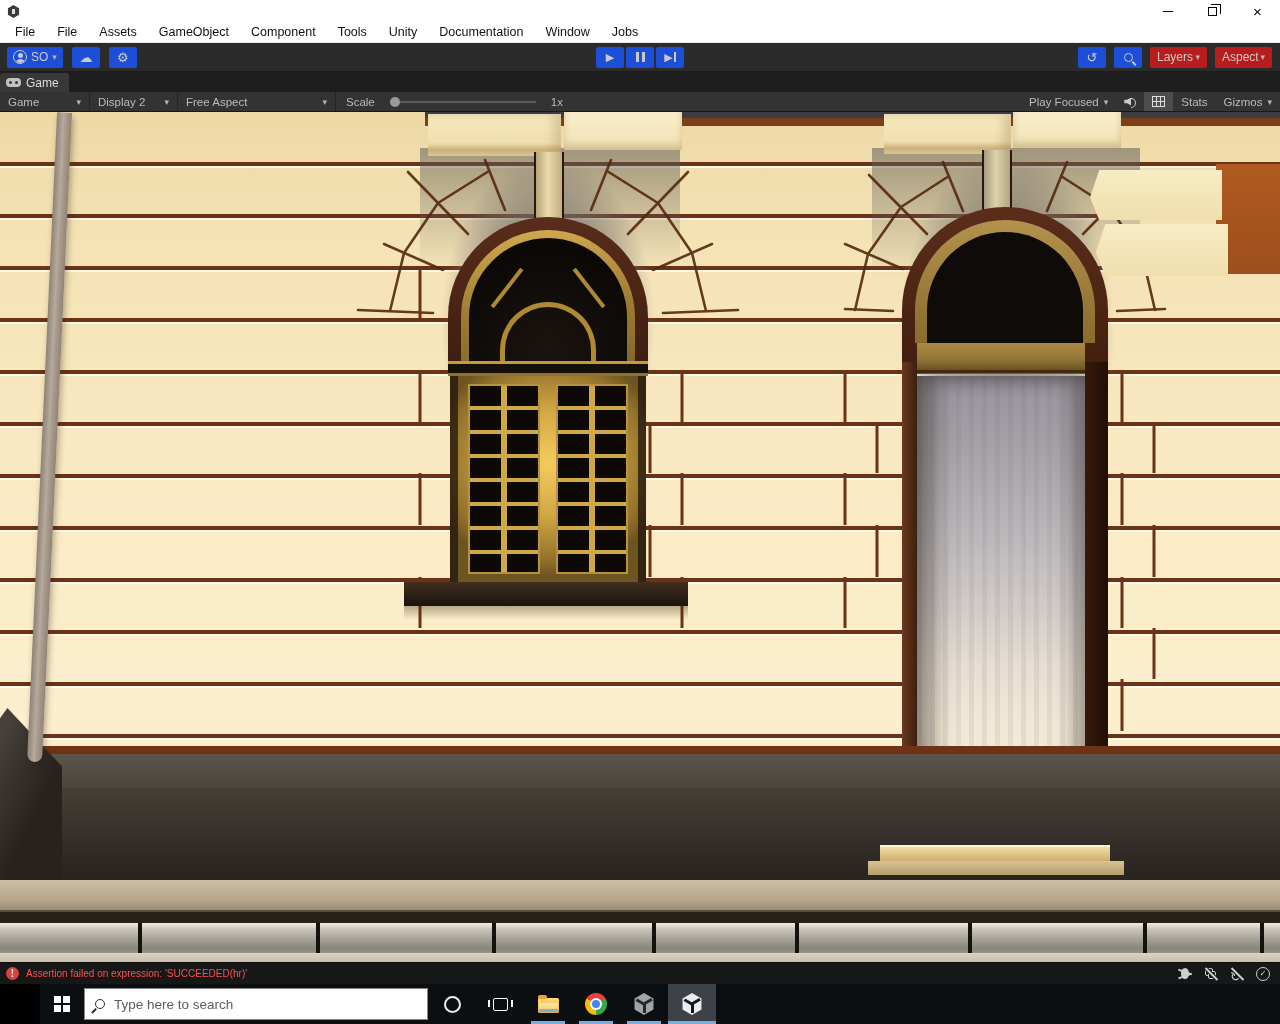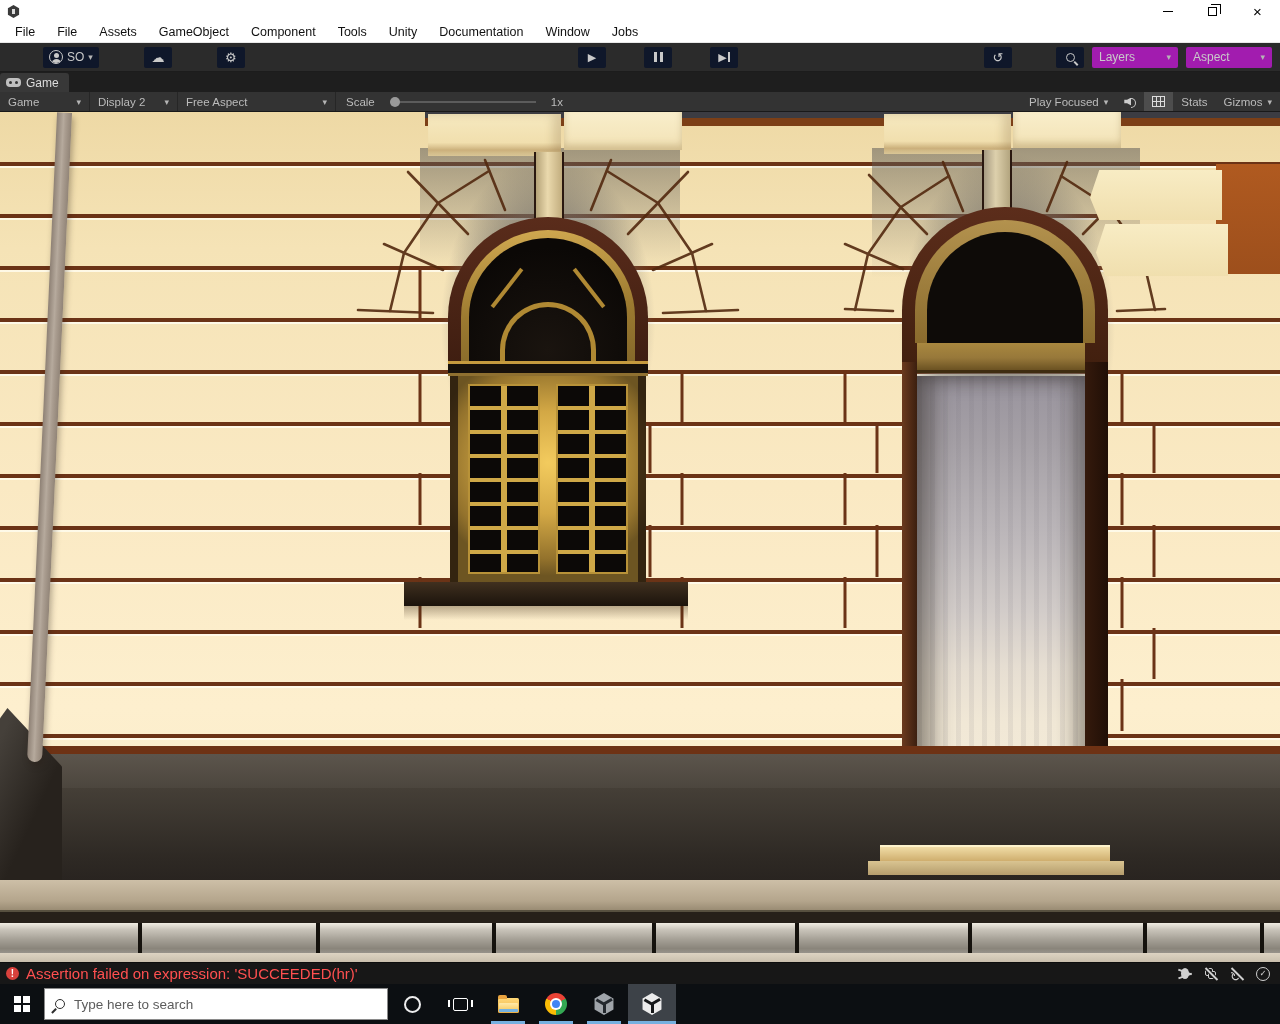--- a/index.html
+++ b/index.html
@@ -17,25 +17,25 @@
   .ic-restore { width:9px; height:9px; border:1px solid #000; position:relative; display:block; background:#fff; }
   .ic-restore::before { content:""; position:absolute; left:2px; top:-4px; width:9px; height:9px; border:1px solid #000; border-bottom:none; border-left:none; }
   .ic-close { font-size:15px; line-height:15px; }
 
   
   .menubar { height:20px; background:#fff; display:flex; align-items:center; padding-left:4px; border-bottom:1px solid #e8e8e8; }
   .menu-item { font-size:12.5px; color:#111; padding:0 11px; line-height:19px; }
 
   
   .toolbar { height:29px; background:#2b2b2b; border-bottom:1px solid #1c1c1c; position:relative; display:flex; align-items:center; }
-  .tb-btn { height:21px; min-width:28px; background:#0f172a; border:none; border-radius:2px; color:#c9c9c9; display:flex; align-items:center; justify-content:center; gap:4px; font-size:12px; padding:0 6px;margin-left:36px; }
+  .tb-btn { height:21px; min-width:28px; background:#1d4ed8; border:none; border-radius:2px; color:#c9c9c9; display:flex; align-items:center; justify-content:center; gap:4px; font-size:12px; padding:0 6px; }
   .tb-left { display:flex; gap:9px; margin-left:7px; }
   .tb-center { position:absolute; left:50%; transform:translateX(-50%); display:flex; gap:2px; }
   .tb-right { display:flex; gap:8px; margin-left:auto; margin-right:8px; align-items:center; }
-  .tb-dd { height:21px; background:#a21caf; border:none; border-radius:2px; color:#c9c9c9; font-size:12px; display:flex; align-items:center; padding:0 7px; width:86px; justify-content:space-between; }
+  .tb-dd { height:21px; background:#b91c1c; border:none; border-radius:2px; color:#c9c9c9; font-size:12px; display:flex; align-items:center; padding:0 7px; width:57px; justify-content:space-between; }
   .glyph { color:#c9c9c9; font-size:13px; line-height:13px; }
   .glyph.play { font-size:11px; }
   .caret { font-size:9px; color:#b5b5b5; }
   .person-icon { position:relative; width:14px; height:14px; border:1.4px solid #c9c9c9; border-radius:50%; overflow:hidden; display:block; }
   .person-icon .p-head { position:absolute; left:3.5px; top:2px; width:5px; height:5px; border-radius:50%; background:#c9c9c9; }
   .person-icon .p-body { position:absolute; left:1.5px; top:8px; width:9px; height:6px; border-radius:5px 5px 0 0; background:#c9c9c9; }
   .pause-icon { display:flex; gap:3px; }
   .pause-icon i { width:3px; height:10px; background:#c9c9c9; }
   .step-icon { display:flex; align-items:center; gap:1px; }
   .stepbar { width:2px; height:10px; background:#c9c9c9; display:block; }
@@ -123,34 +123,34 @@
   .ledge { left:0; top:768px; width:1280px; height:32px; background:linear-gradient(180deg,#cdbfa7 0%,#b4a58c 70%,#9a8c74 100%); border-bottom:2px solid #57503f; }
   .gap-strip { left:0; top:800px; width:1280px; height:11px; background:#262019; }
   .curb { left:0; top:811px; width:1280px; height:30px; background:linear-gradient(180deg,#f0ece2 0%,#c9c4ba 22%,#a5a096 55%,#8a857b 85%,#97928a 100%); }
   .curb i { position:absolute; top:0; width:4px; height:30px; background:#15120d; }
   .floor-strip { left:0; top:841px; width:1280px; height:9px; background:linear-gradient(180deg,#ddd3c2,#c9bfad); }
   .pole { left:27px; top:0; width:15px; height:650px; transform-origin:50% 100%; transform:rotate(2.65deg); border-radius:0 0 8px 8px; background:linear-gradient(90deg,#8e8175 0%,#b6aa9d 45%,#aa9d90 60%,#918477 100%); box-shadow:2px 4px 6px rgba(40,30,20,.35); }
 
   
   .statusbar { height:22px; background:#171717; display:flex; align-items:center; padding:0 10px 0 6px; border-top:1px solid #0d0d0d; }
   .err-icon { width:13px; height:13px; border-radius:50%; background:#d9413c; color:#fff; font-size:10px; font-weight:bold; text-align:center; line-height:13px; flex:0 0 auto; }
-  .err-text { color:#ff5050; font-size:15px; margin-left:7px; white-space:nowrap; }
+  .err-text { color:#ff5050; font-size:10px; margin-left:7px; white-space:nowrap; }
   .sb-icons { margin-left:auto; display:flex; gap:12px; align-items:center; }
   .sbi { position:relative; width:14px; height:13px; display:block; }
   .si-bug .b1 { position:absolute; left:3px; top:1px; width:8px; height:11px; border-radius:50%; background:#cfcfcf; }
   .si-bug .l1, .si-bug .l2 { position:absolute; left:0; width:14px; height:1.6px; background:#cfcfcf; }
   .si-bug .l1 { top:4px; transform:rotate(20deg); } .si-bug .l2 { top:8px; transform:rotate(-20deg); }
   .si-layers .sq1 { position:absolute; left:1px; top:1px; width:8px; height:8px; border:1.6px solid #cfcfcf; border-radius:2px; }
   .si-layers .sq2 { position:absolute; left:4px; top:4px; width:8px; height:8px; border:1.6px solid #cfcfcf; border-radius:2px; background:#171717; }
   .slashed::after { content:""; position:absolute; left:-1px; top:6px; width:17px; height:2px; background:#cfcfcf; transform:rotate(45deg); box-shadow:0 0 0 1px #171717; }
   .si-refresh { color:#cfcfcf; font-size:13px; line-height:13px; }
   .si-check { width:14px; height:14px; border:1.6px solid #cfcfcf; border-radius:50%; color:#cfcfcf; font-size:8.5px; text-align:center; line-height:11px; }
 
   
-  .taskbar { height:40px; background:#0c0f12; display:flex; align-items:center; }
+  .taskbar { height:40px; background:#0c0f12; display:flex; align-items:center;margin-left:40px; }
   .start-btn { width:44px; height:40px; display:flex; align-items:center; justify-content:center; background:transparent; border:none; }
   .win-logo { width:16px; height:16px; display:grid; grid-template-columns:1fr 1fr; grid-template-rows:1fr 1fr; gap:2px; }
   .win-logo i { background:#fff; }
   .search-box { width:344px; height:32px; background:#fff; border:1px solid #8a8a8a; display:flex; align-items:center; padding:0 10px; gap:9px; }
   .tb-mag { width:10px; height:10px; border:1.8px solid #2e2e2e; border-radius:50%; position:relative; flex:0 0 auto; transform:scaleX(-1); }
   .tb-mag::after { content:""; position:absolute; width:1.8px; height:6px; background:#2e2e2e; left:9px; top:8px; transform:rotate(-45deg); }
   .search-box input { border:none; outline:none; font-size:13.5px; color:#333; width:100%; background:transparent; }
   .search-box input::placeholder { color:#5c5c5c; }
   .task-btn { width:48px; height:40px; display:flex; align-items:center; justify-content:center; background:transparent; border:none; position:relative; }
   .task-btn.running::after { content:""; position:absolute; left:7px; right:7px; bottom:0; height:3px; background:#76b0e0; }

